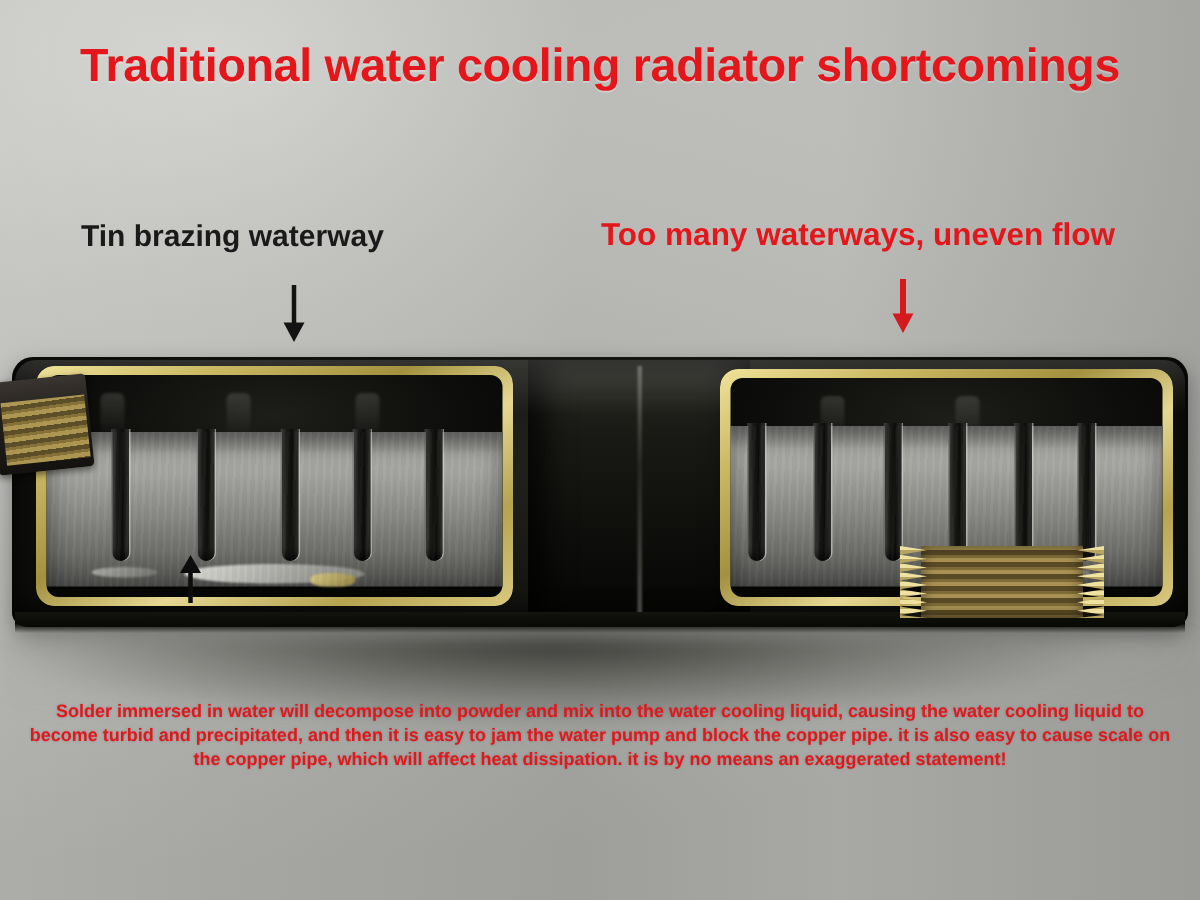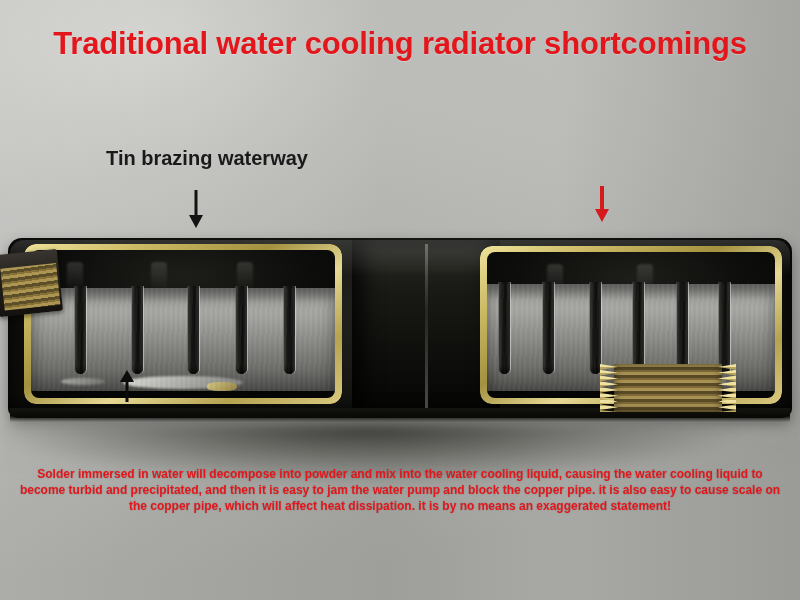--- a/index.html
+++ b/index.html
@@ -27,21 +27,21 @@
     font-size:31px;font-weight:bold;color:#e3171b;letter-spacing:-.2px;
     line-height:1.0;white-space:nowrap;
     text-shadow:0 1px 0 rgba(255,255,255,.25);
   }
 
   
   .callout{
     position:absolute;font-weight:bold;white-space:nowrap;line-height:1;
   }
   #label-left{
-    left:82px;top:148px;width:250px;text-align:center;
+    left:54px;top:148px;width:250px;
     font-size:20px;color:#1a1a1a;
   }
   #label-right{
     left:352px;top:146px;width:440px;text-align:center;
     font-size:21px;color:#e3171b;
   }
   
   .arrow{position:absolute;}
   .arrow .shaft{position:absolute;left:50%;top:0;transform:translateX(-50%);}
   .arrow .head{position:absolute;left:50%;bottom:0;transform:translateX(-50%);
@@ -209,20 +209,21 @@
   <div id="backdrop-sheen"></div>
 
   <div id="title">Traditional water cooling radiator shortcomings</div>
 
   <div class="callout" id="label-left">Tin brazing waterway</div>
   <div class="arrow" id="arrow-left">
     <span class="shaft"></span>
     <span class="head"></span>
   </div>
 
+  <div class="callout" id="label-right">Too many waterways, uneven flow</div>
   <div class="arrow" id="arrow-right">
     <span class="shaft"></span>
     <span class="head"></span>
   </div>
 
   <div id="photo">
 
     <div id="tank-body"></div>
     <div id="tank-saddle"></div>
     <div id="tank-gloss"></div>

